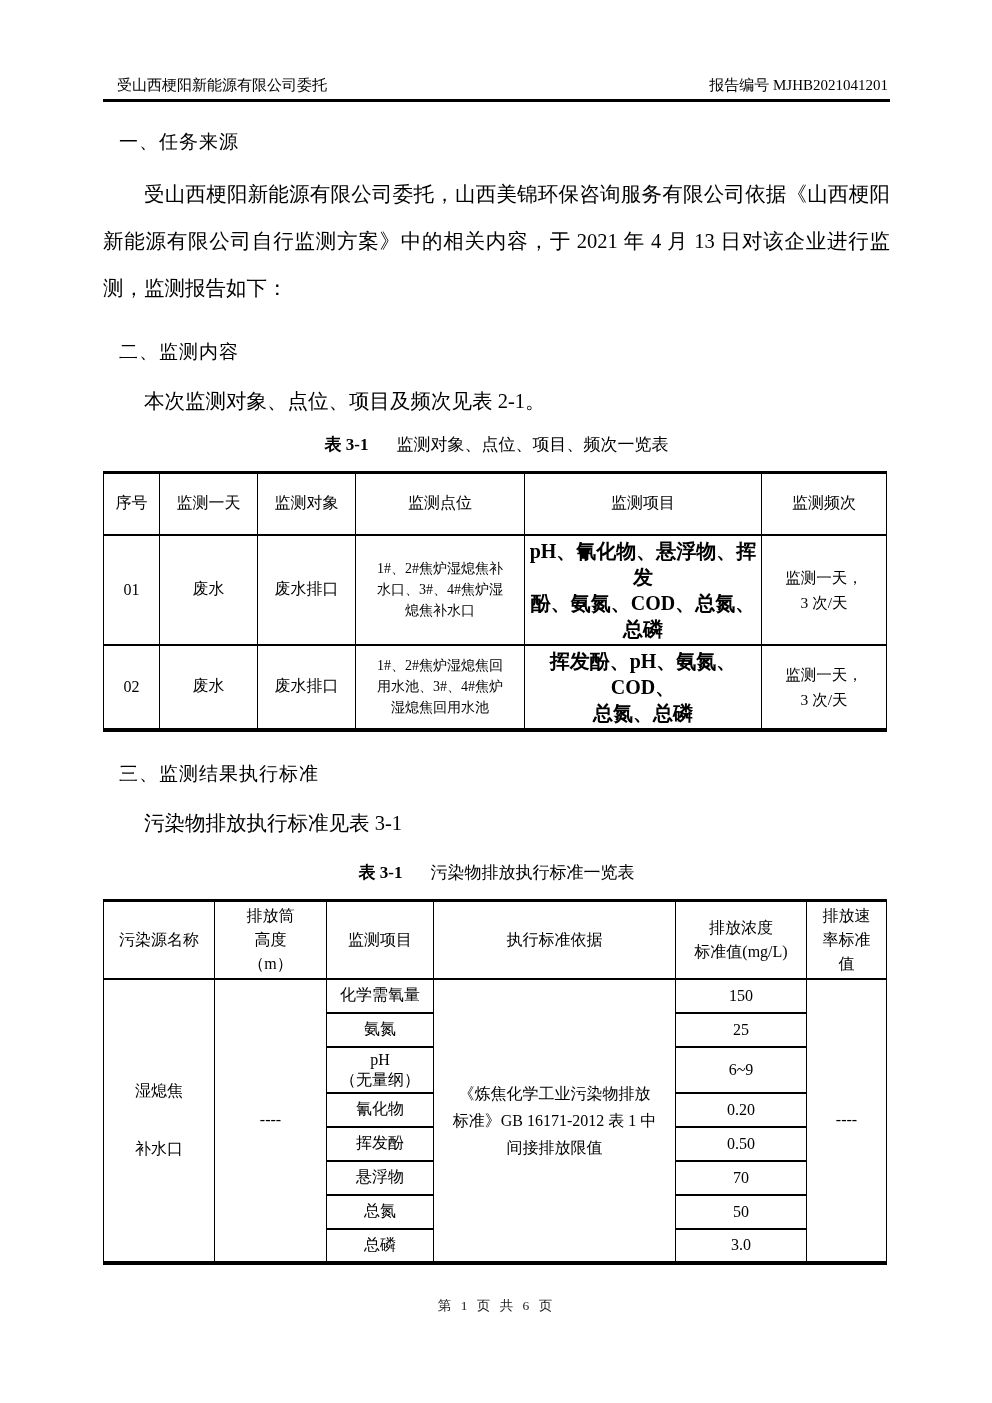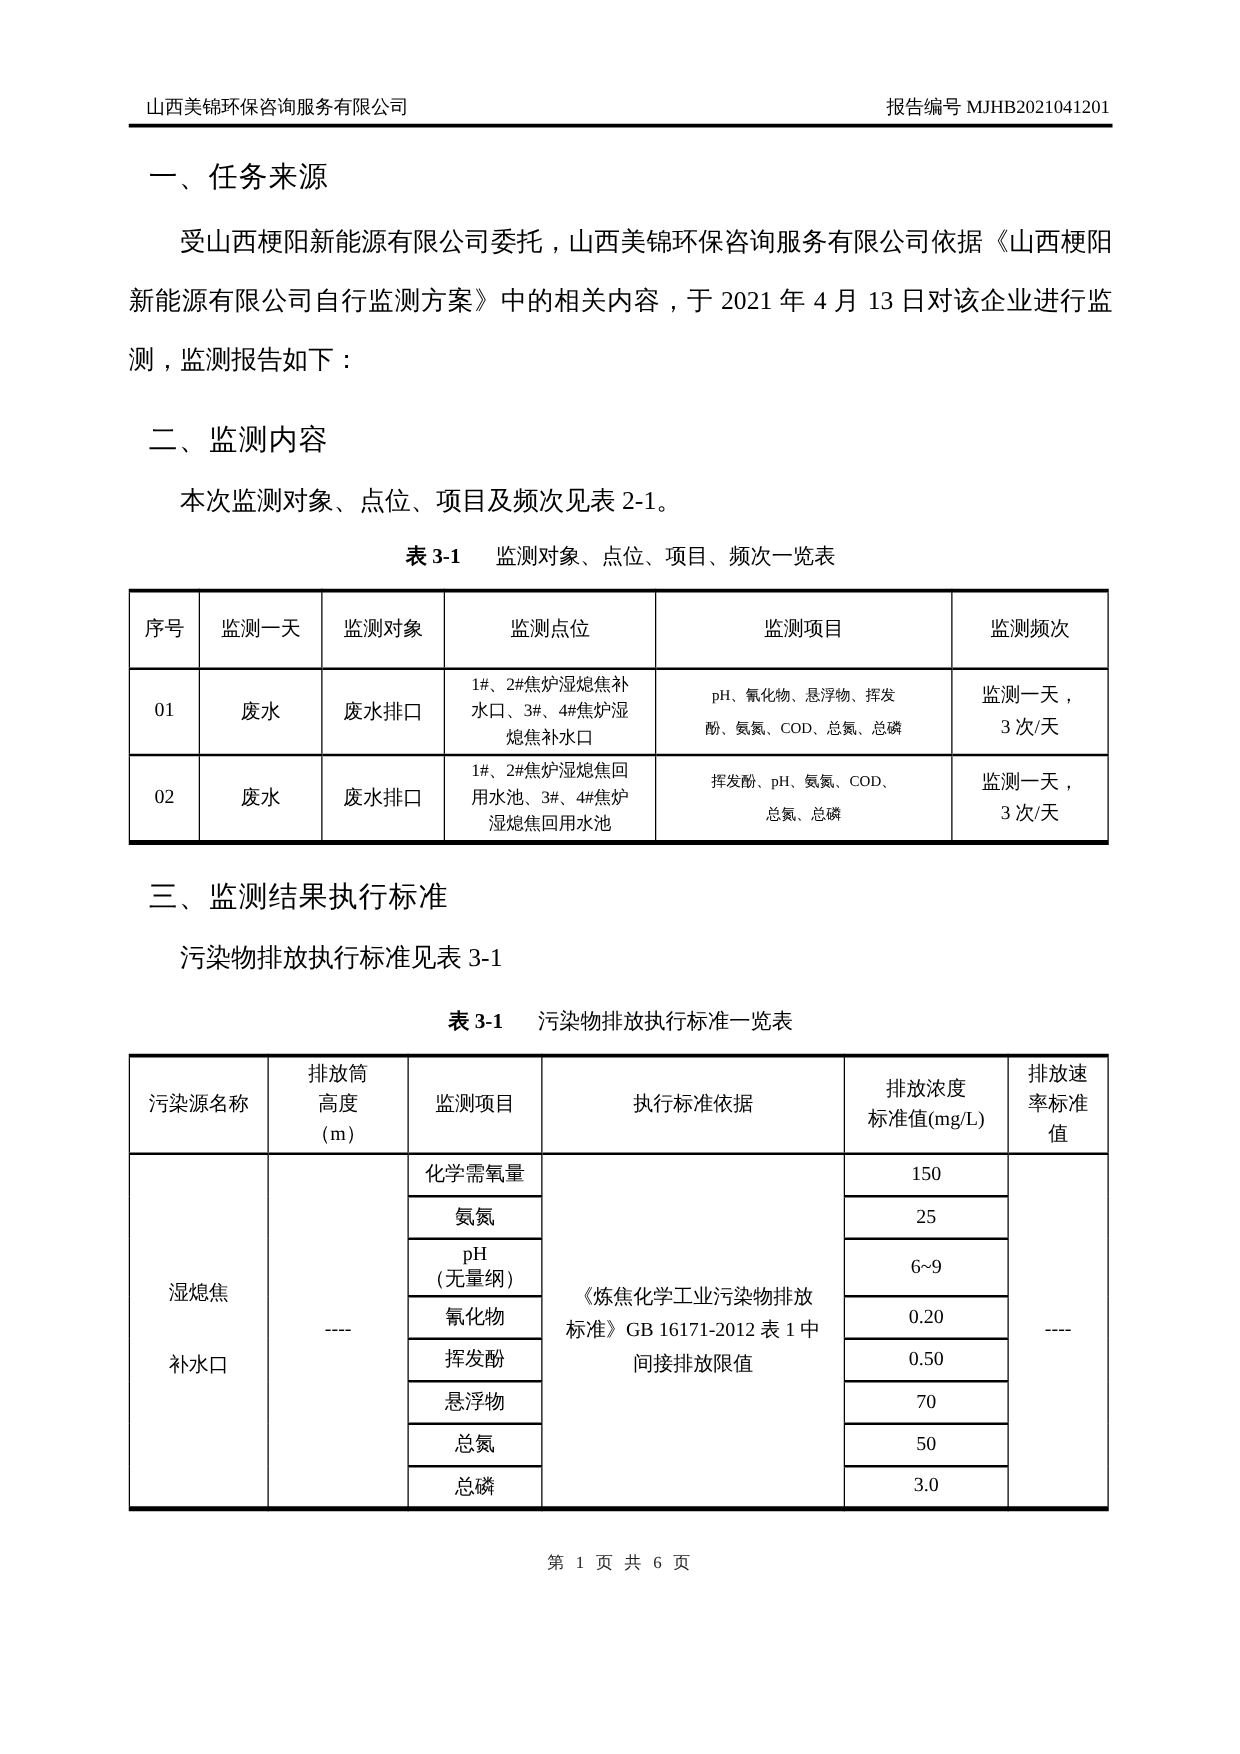--- a/index.html
+++ b/index.html
@@ -25,21 +25,21 @@
     margin-top: 76px;
     display: flex;
     justify-content: space-between;
     align-items: flex-end;
     padding: 0 2px 4px 14px;
     border-bottom: 3px solid #000;
     font-size: 15px;
   }
   
   .h-sect {
-    font-size: 23px;
+    font-size: 19px;
     font-weight: 400;
     line-height: 31px;
     margin: 24px 0 0 16px;
     letter-spacing: 1px;
   }
   .para {
     font-size: 20.5px;
     line-height: 47px;
     text-align: justify;
     text-indent: 2em;
@@ -75,21 +75,21 @@
     vertical-align: middle;
     font-weight: 400;
     font-size: 16px;
     padding: 2px 3px;
   }
   .preline { white-space: pre-line; }
   
   .t21 th { height: 62px; margin-top: 40px; }
   .t21 td { height: 69px; }
   .t21 .point-cell { font-size: 14px; line-height: 21px; }
-  .t21 .items-cell { font-size: 12px; line-height: 26px; }
+  .t21 .items-cell { font-size: 20px; line-height: 26px; font-weight: bold; }
   .t21 .freq-cell  { font-size: 15.5px; line-height: 25px; }
   
   .t31 th { height: 78px; line-height: 24px; }
   .t31 td { height: 34px; }
   .t31 .source-cell   { line-height: 58px; }
   .t31 .basis-cell    { line-height: 27px; font-size: 16px; }
   .t31 .ph-cell       { line-height: 20px; }
   
   .doc-footer {
     text-align: center;
@@ -99,21 +99,21 @@
     color: #222;
   }
 </style>
 </head>
 <body>
 
 <div class="page">
   <div class="content">
 
     <div class="doc-header">
-      <span>山西美锦环保咨询服务有限公司</span>
+      <span>受山西梗阳新能源有限公司委托</span>
       <span>报告编号 MJHB2021041201</span>
     </div>
 
     <div class="h-sect">一、任务来源</div>
     <p class="para">受山西梗阳新能源有限公司委托，山西美锦环保咨询服务有限公司依据《山西梗阳新能源有限公司自行监测方案》中的相关内容，于 2021 年 4 月 13 日对该企业进行监测，监测报告如下：</p>
 
     <div class="h-sect">二、监测内容</div>
     <p class="para single">本次监测对象、点位、项目及频次见表 2-1。</p>
 
     <div class="tbl-caption">

